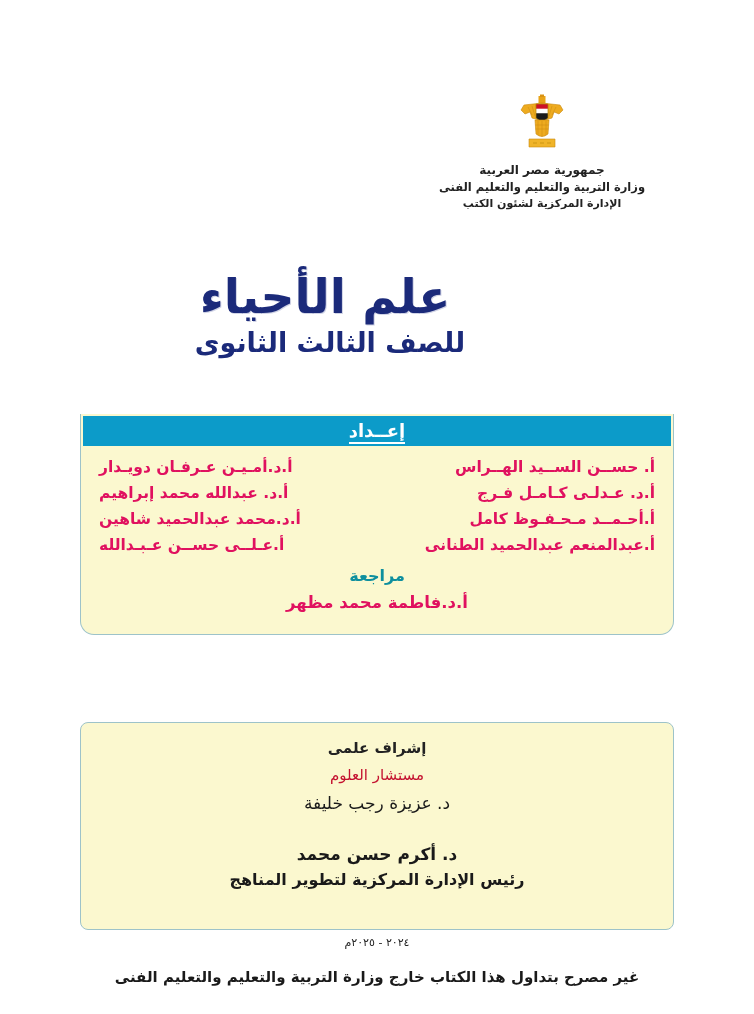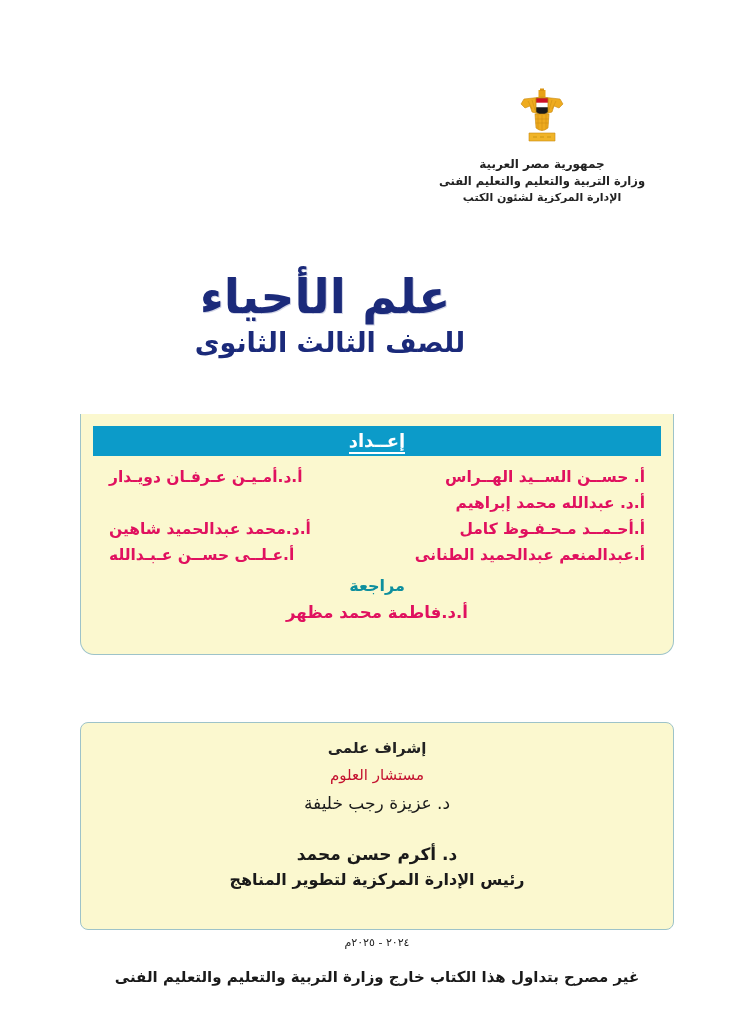--- a/index.html
+++ b/index.html
@@ -21,21 +21,21 @@
     width: 754px;
     height: 1014px;
     position: relative;
     background: #ffffff;
     box-sizing: border-box;
   }
 
   
   .emblem-block {
     position: absolute;
-    top: 88px;
+    top: 94px;
     right: 62px;
     width: 300px;
     text-align: center;
   }
   .emblem {
     width: 46px;
     height: 62px;
     margin: 0 auto 6px auto;
     display: block;
   }
@@ -85,21 +85,21 @@
     left: 80px;
     width: 594px;
     box-sizing: border-box;
     background: #fbf8cf;
     border: 1.5px solid #9dc3c9;
   }
   .box-authors {
     top: 414px;
     border-radius: 0 0 14px 14px;
     border-top: none;
-    padding: 12px;
+    padding: 2px;
     overflow: hidden;
   }
   .prep-bar {
     background: #0c9bc9;
     height: 30px;
     line-height: 30px;
     text-align: center;
     color: #ffffff;
     font-size: 18px;
     font-weight: bold;
@@ -269,20 +269,21 @@
   <div class="box box-authors">
     <div class="prep-bar">
       <span>إعــداد</span>
     </div>
     <div class="authors-body">
       <div class="author-row">
         <div class="author-name right">أ. حســن الســيد الهــراس</div>
         <div class="author-name left">أ.د.أمـيـن عـرفـان دويـدار</div>
       </div>
       <div class="author-row">
+        <div class="author-name right">أ.د.  عـدلـى  كـامـل  فـرج</div>
         <div class="author-name left">أ.د. عبدالله محمد إبراهيم</div>
       </div>
       <div class="author-row">
         <div class="author-name right">أ.أحـمــد مـحـفـوظ كامل</div>
         <div class="author-name left">أ.د.محمد عبدالحميد شاهين</div>
       </div>
       <div class="author-row">
         <div class="author-name right">أ.عبدالمنعم عبدالحميد الطنانى</div>
         <div class="author-name left">أ.عـلــى حســن عـبـدالله</div>
       </div>

